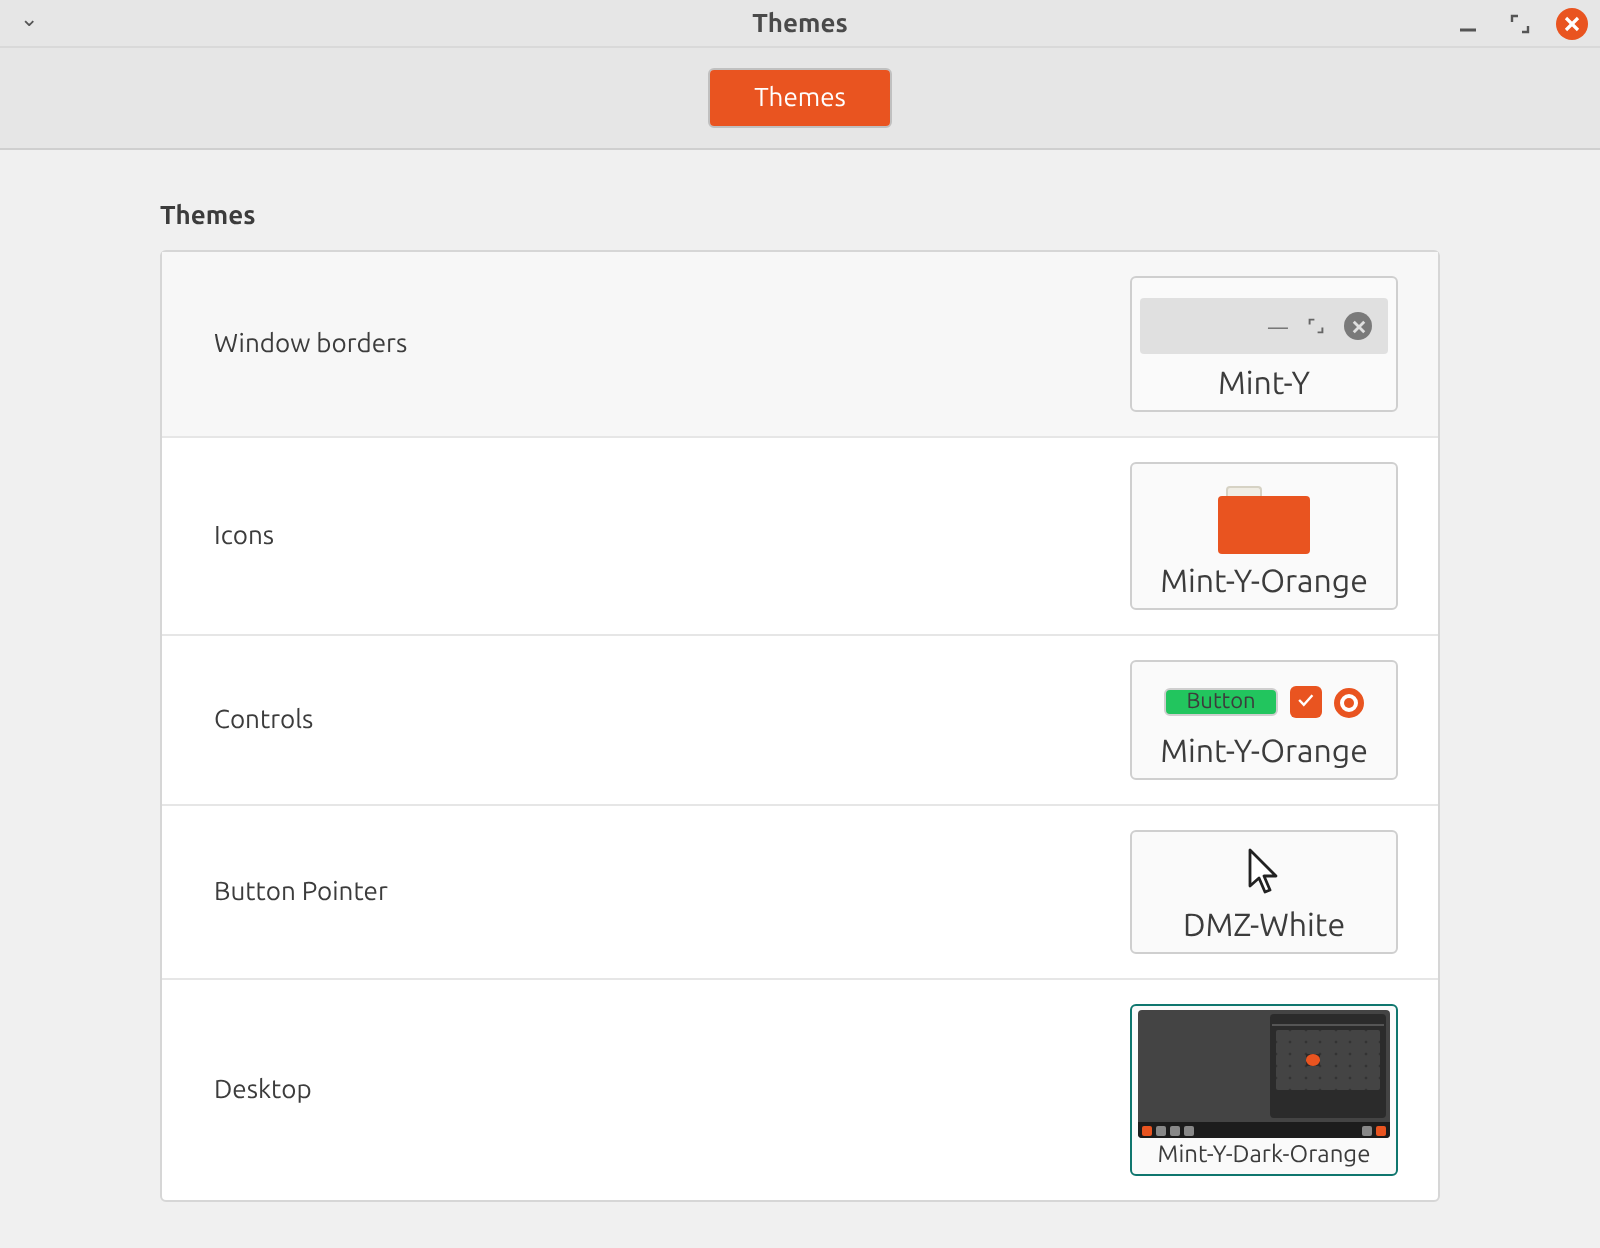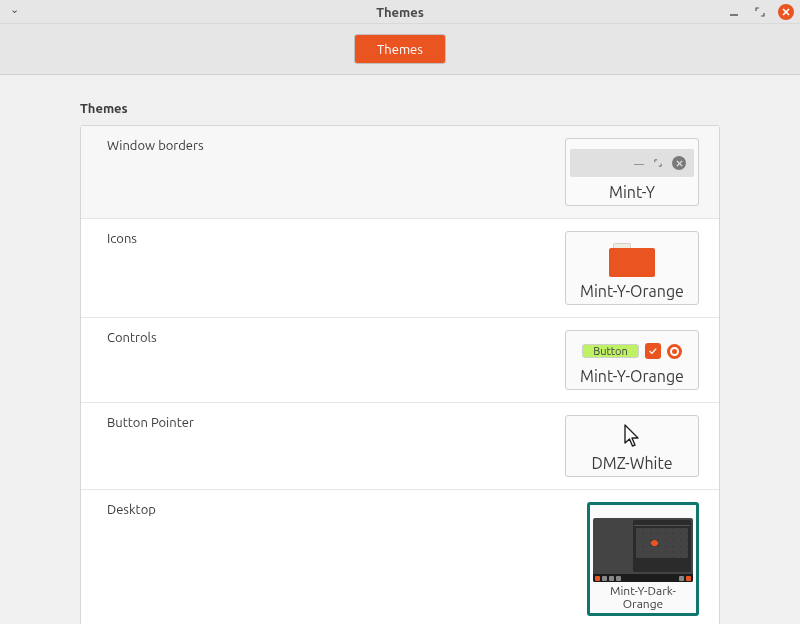--- a/index.html
+++ b/index.html
@@ -100,21 +100,21 @@
     margin-bottom: 10px;
     color: #3c3c3c;
   }
   .panel {
     border: 1px solid #d6d6d6;
     border-radius: 3px;
     background: #ffffff;
   }
   .row {
     display: flex;
-    align-items: flex-start;
+    align-items: center;
     justify-content: space-between;
     padding: 12px 20px 12px 26px;
     border-bottom: 1px solid #e6e6e6;
   }
   .row:last-child { border-bottom: none; }
   .row.highlight { background: #f7f7f7; }
   .row-label {
     font-size: 13px;
     color: #3c3c3c;
   }
@@ -166,46 +166,46 @@
     background:#f0ede4; border:1px solid #d6d2c4; border-bottom:none;
     border-radius:2px 2px 0 0;
   }
   .folder .body {
     position:absolute; top:5px; left:0; width:46px; height:29px;
     background:#e95420; border-radius:2px;
   }
   
   .ctrl-row { display:flex; align-items:center; gap:6px; }
   .ctrl-btn {
-    border:1px solid #cfcfcf; background:#bef264;
+    border:1px solid #cfcfcf; background:#22c55e;
     padding:0 10px; font-size:11px; border-radius:3px;
     color:#3c3c3c;
   }
   .ctrl-check {
     width:16px; height:16px; background:#e95420; border-radius:3px;
     color:#fff; display:flex; align-items:center; justify-content:center;
     font-size:11px; font-weight:bold;
   }
   .ctrl-radio {
     width:15px; height:15px; border:3px solid #e95420; border-radius:50%;
     background:#fff; position:relative;
   }
   .ctrl-radio::after {
     content:""; position:absolute; top:2px; left:2px;
     width:5px; height:5px; background:#e95420; border-radius:50%;
   }
   
   .mouse-cursor svg { display:block; }
   
   .desk-picker {
-    width: 112px;
-    border: 3px solid #0f766e;
+    width: 134px;
+    border: 1px solid #0f766e;
     border-radius: 3px;
     background: #fafafa;
-    padding: 13px 3px 3px 3px;
+    padding: 2px 3px 3px 3px;
     text-align: center;
     cursor: pointer;
   }
   .desk-preview {
     width:100%; height:64px; background:#444; position:relative; overflow:hidden;
     border-radius:2px;
   }
   .desk-cal {
     position:absolute; right:2px; top:2px;
     width:58px; height:52px; background:#2b2b2b; border-radius:2px;

